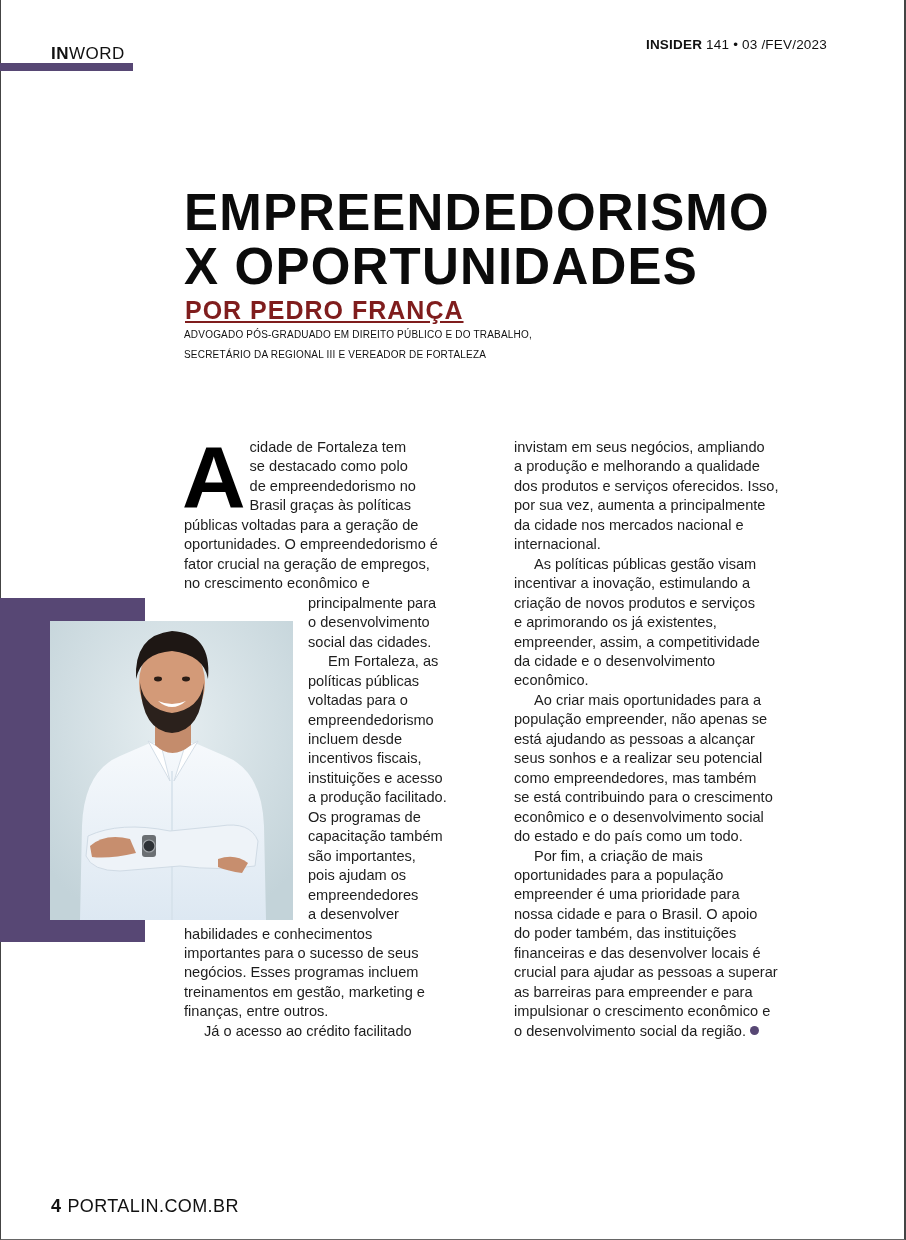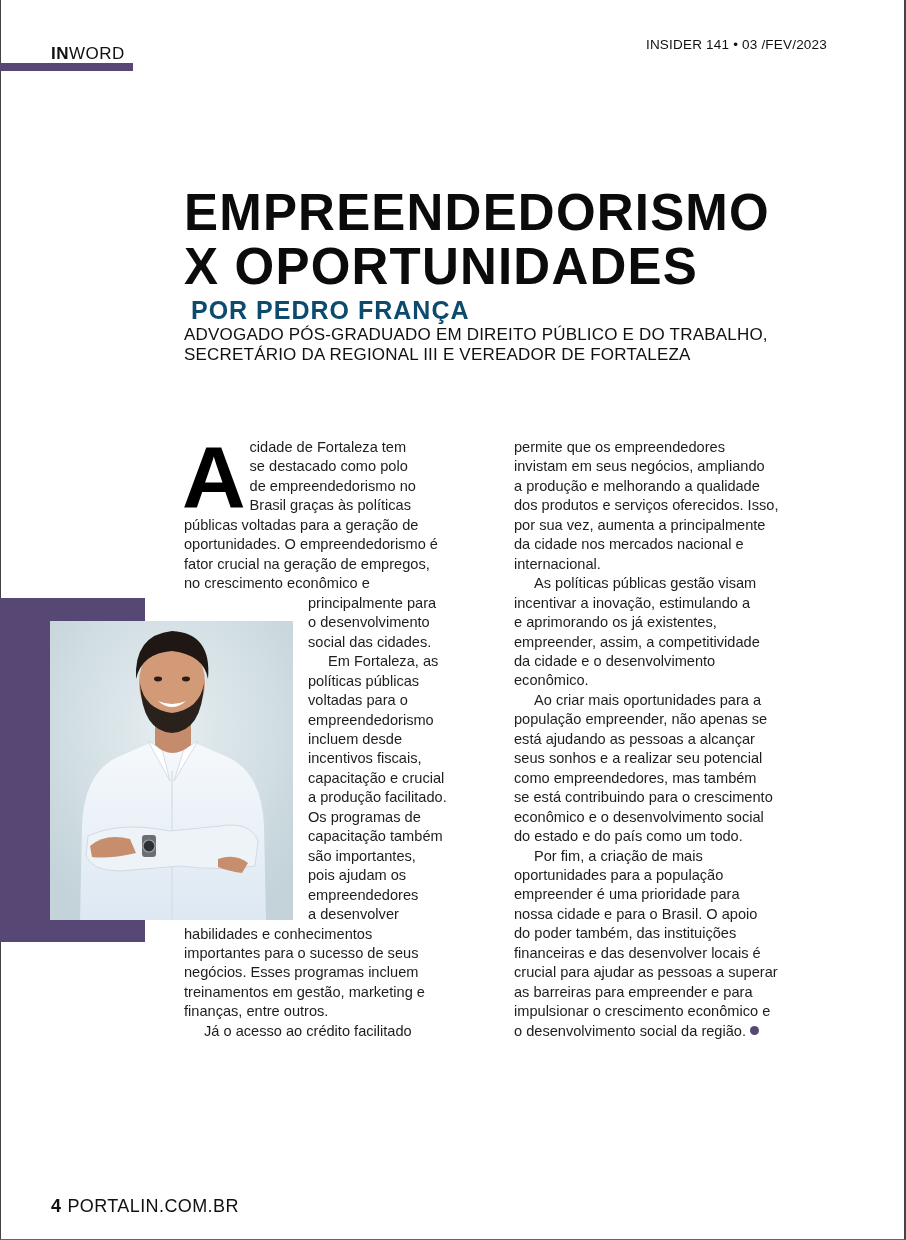--- a/index.html
+++ b/index.html
@@ -15,31 +15,31 @@
     position:absolute; left:51px; top:36px; font-size:17px; letter-spacing:0.5px; color:#111;margin-top:8px;
   }
   .section-label b { font-weight:700; }
   .section-label span { font-weight:400; }
   .section-bar {
     position:absolute; left:0; top:63px; width:133px; height:8px; background:#574774;
   }
   .issue-info {
     position:absolute; right:79px; top:37px; font-size:13.5px; color:#111; letter-spacing:0.2px;
   }
-  .issue-info b { font-weight:400;margin-left:32px; }
+  .issue-info b { font-weight:700;margin-left:32px; }
   .headline {
     position:absolute; left:184px; top:186px; margin:0;
     font-size:51px; line-height:54px; font-weight:700; color:#0b0b0b; letter-spacing:1.2px;
   }
   .byline {
-    position:absolute; left:191px; top:296px; font-size:25px; font-weight:700;
-    color:#0c4a6e; letter-spacing:1px;
+    position:absolute; left:185px; top:296px; font-size:25px; font-weight:700;
+    color:#7f1d1d; letter-spacing:1px;text-decoration:underline;
   }
   .author-desc {
-    position:absolute; left:184px; top:325px; font-size:17px; line-height:19.5px;
+    position:absolute; left:184px; top:325px; font-size:10px; line-height:19.5px;
     color:#111; letter-spacing:0.2px;
   }
   .purple-block {
     position:absolute; left:0; top:598px; width:145px; height:344px; background:#574774;
   }
   .photo {
     position:absolute; left:50px; top:621px; width:243px; height:299px;
     background:linear-gradient(180deg,#c9d7dd 0%, #d7e3e8 40%, #dbe6eb 100%);
     overflow:hidden;
   }
@@ -144,52 +144,52 @@
     <span class="line" style="padding-left:124px">o desenvolvimento</span>
     <span class="line" style="padding-left:124px">social das cidades.</span>
   </p>
   <p>
     <span class="line" style="padding-left:144px">Em Fortaleza, as</span>
     <span class="line" style="padding-left:124px">políticas públicas</span>
     <span class="line" style="padding-left:124px">voltadas para o</span>
     <span class="line" style="padding-left:124px">empreendedorismo</span>
     <span class="line" style="padding-left:124px">incluem desde</span>
     <span class="line" style="padding-left:124px">incentivos fiscais,</span>
-    <span class="line" style="padding-left:124px">capacitação e crucial</span>
+    <span class="line" style="padding-left:124px">instituições e acesso</span>
     <span class="line" style="padding-left:124px">a produção facilitado.</span>
     <span class="line" style="padding-left:124px">Os programas de</span>
     <span class="line" style="padding-left:124px">capacitação também</span>
     <span class="line" style="padding-left:124px">são importantes,</span>
     <span class="line" style="padding-left:124px">pois ajudam os</span>
     <span class="line" style="padding-left:124px">empreendedores</span>
     <span class="line" style="padding-left:124px">a desenvolver</span>
     <span class="line">habilidades e conhecimentos</span>
     <span class="line">importantes para o sucesso de seus</span>
     <span class="line">negócios. Esses programas incluem</span>
     <span class="line">treinamentos em gestão, marketing e</span>
     <span class="line">finanças, entre outros.</span>
   </p>
   <p>
     <span class="line" style="padding-left:20px">Já o acesso ao crédito facilitado</span>
   </p>
 </div>
 
 <div class="col col2">
   <p>
-    <span class="line">permite que os empreendedores</span>
     <span class="line">invistam em seus negócios, ampliando</span>
     <span class="line">a produção e melhorando a qualidade</span>
     <span class="line">dos produtos e serviços oferecidos. Isso,</span>
     <span class="line">por sua vez, aumenta a principalmente</span>
     <span class="line">da cidade nos mercados nacional e</span>
     <span class="line">internacional.</span>
   </p>
   <p>
     <span class="line" style="padding-left:20px">As políticas públicas gestão visam</span>
     <span class="line">incentivar a inovação, estimulando a</span>
+    <span class="line">criação de novos produtos e serviços</span>
     <span class="line">e aprimorando os já existentes,</span>
     <span class="line">empreender, assim, a competitividade</span>
     <span class="line">da cidade e o desenvolvimento</span>
     <span class="line">econômico.</span>
   </p>
   <p>
     <span class="line" style="padding-left:20px">Ao criar mais oportunidades para a</span>
     <span class="line">população empreender, não apenas se</span>
     <span class="line">está ajudando as pessoas a alcançar</span>
     <span class="line">seus sonhos e a realizar seu potencial</span>

